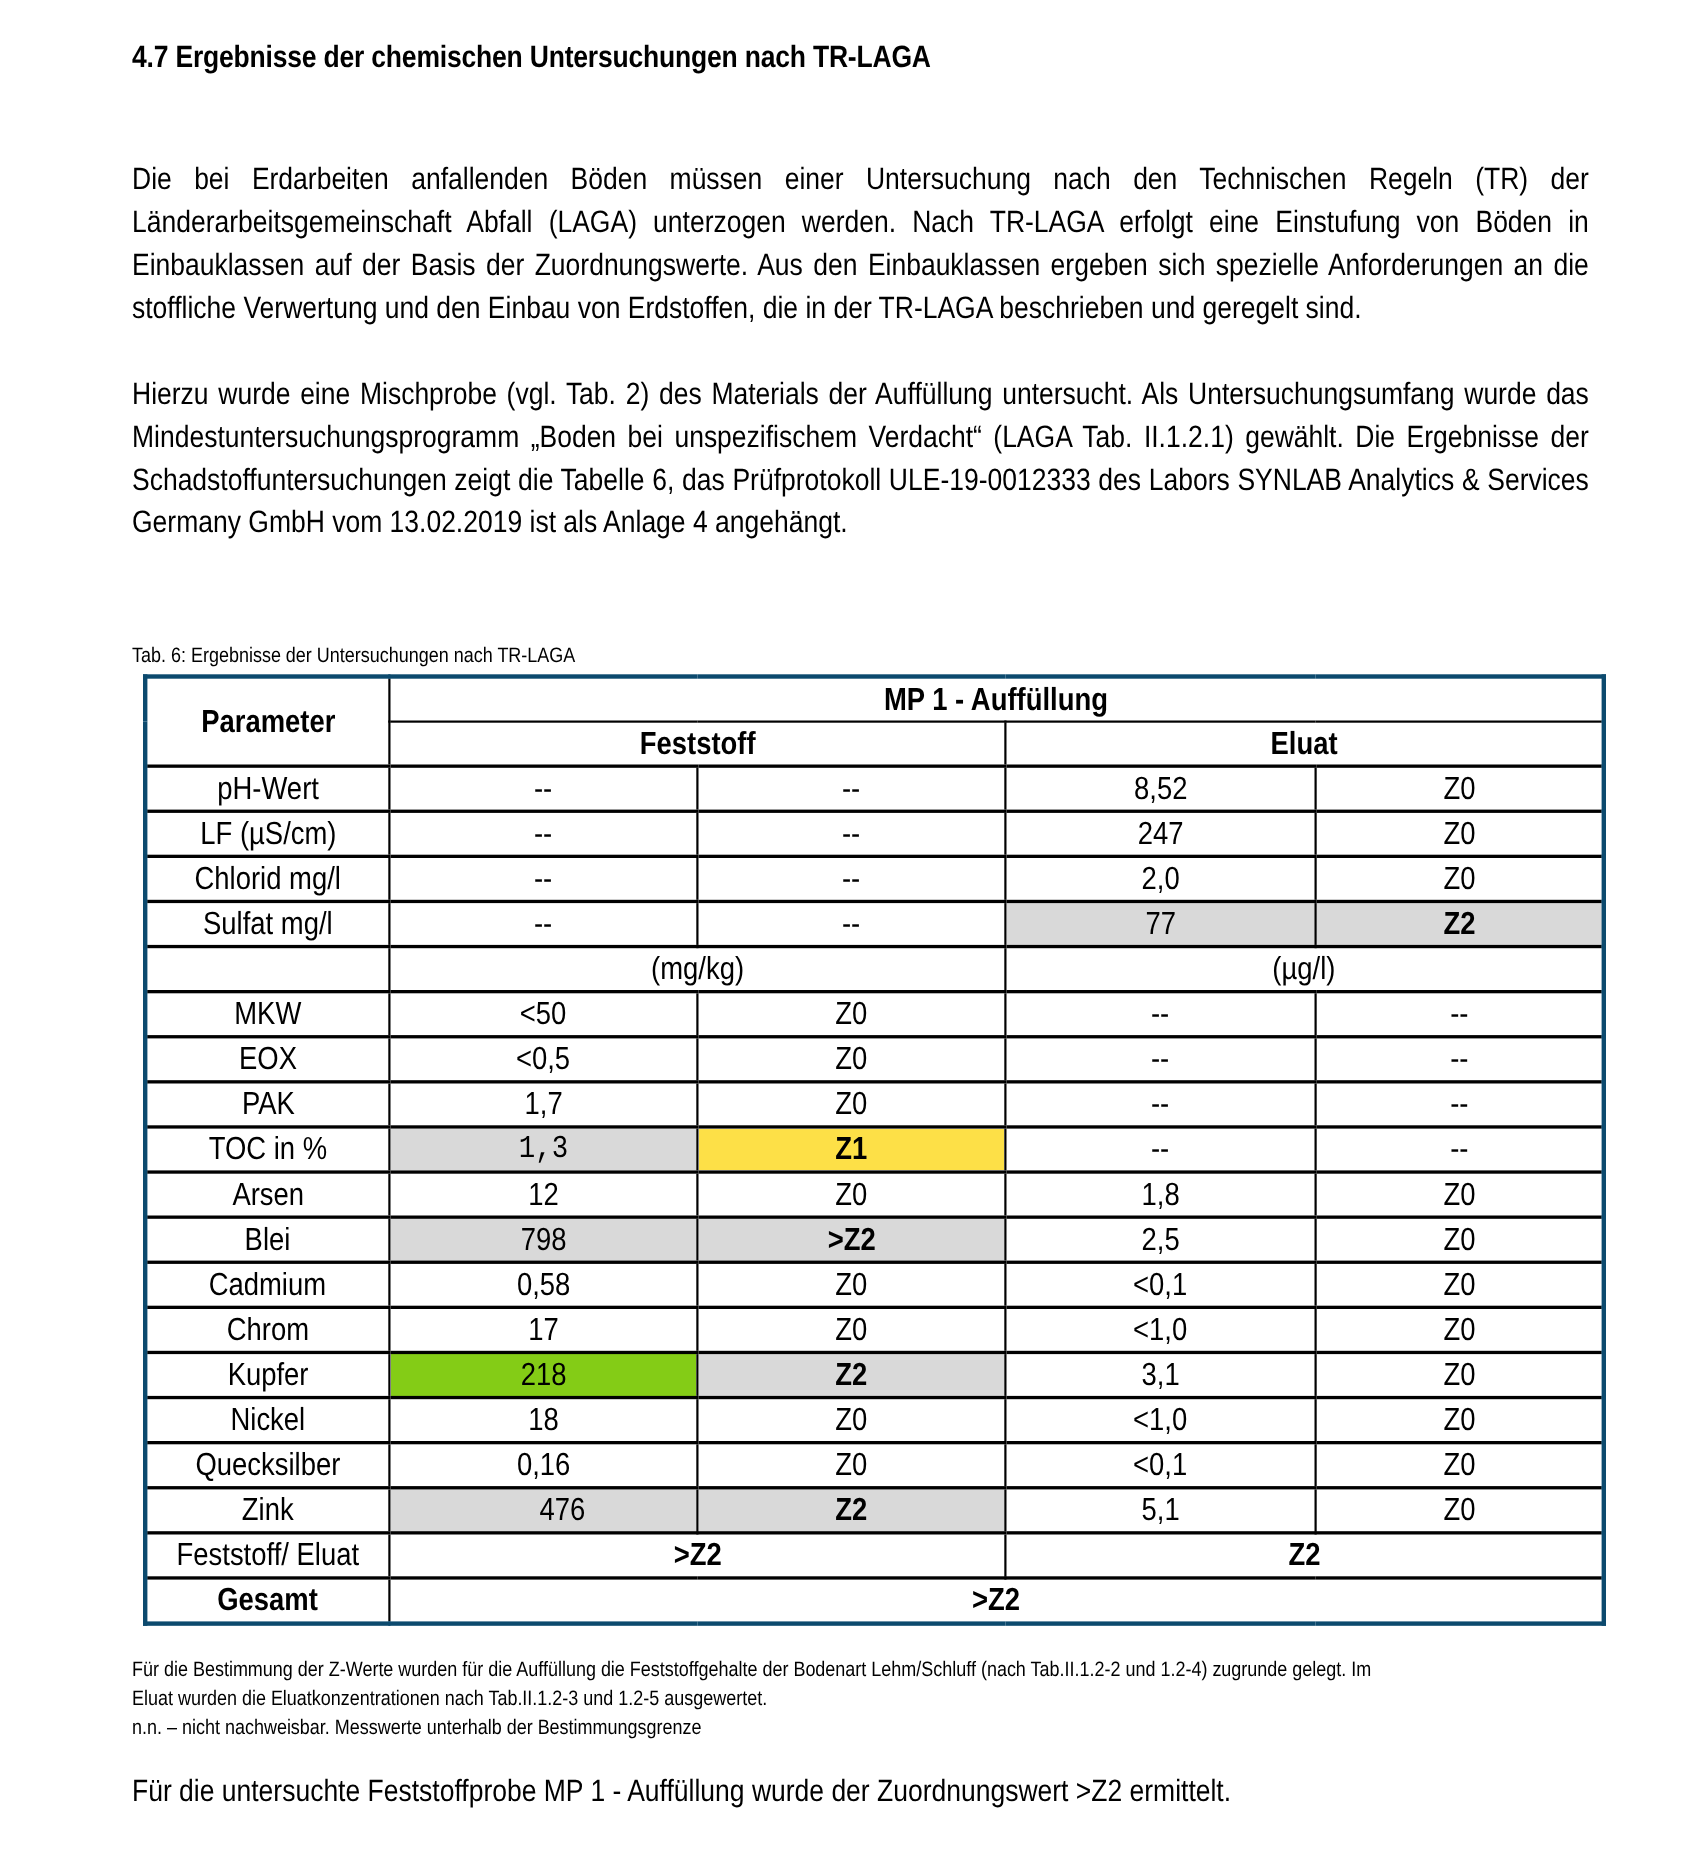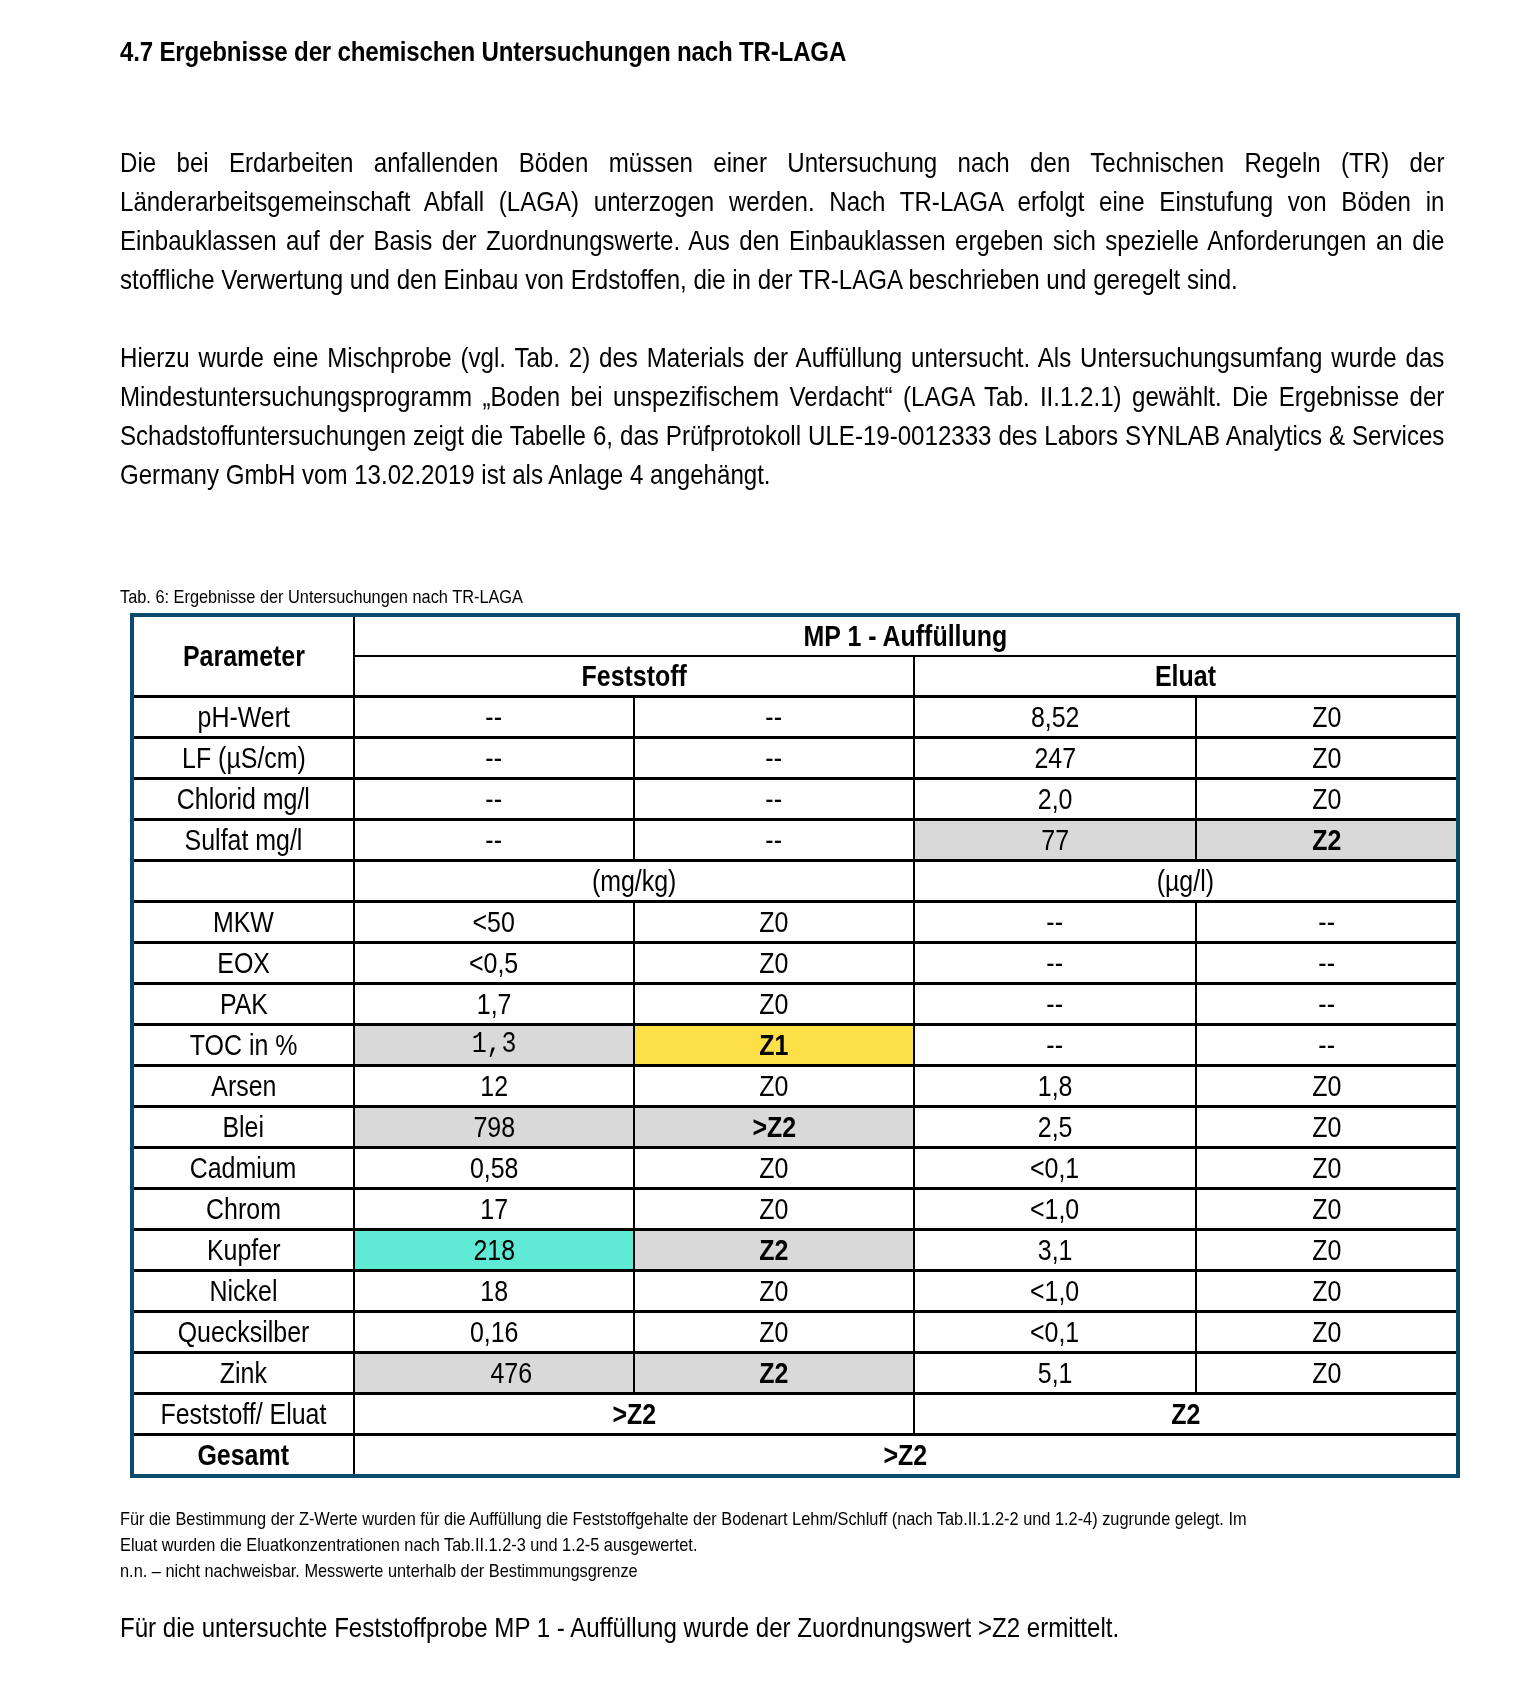--- a/index.html
+++ b/index.html
@@ -142,21 +142,21 @@
       </tr>
       <tr class="thick">
         <td><span>Chrom</span></td>
         <td><span>17</span></td>
         <td><span>Z0</span></td>
         <td><span>&lt;1,0</span></td>
         <td><span>Z0</span></td>
       </tr>
       <tr class="thick">
         <td><span>Kupfer</span></td>
-        <td class="g" style="background: #5eead4; text-decoration: underline;"><span>218</span></td>
+        <td class="g" style="background: #84cc16; text-decoration: underline;"><span>218</span></td>
         <td class="b g" style="background: rgb(217, 217, 217);"><span>Z2</span></td>
         <td><span>3,1</span></td>
         <td><span>Z0</span></td>
       </tr>
       <tr class="thick">
         <td><span>Nickel</span></td>
         <td><span>18</span></td>
         <td><span>Z0</span></td>
         <td><span>&lt;1,0</span></td>
         <td><span>Z0</span></td>

